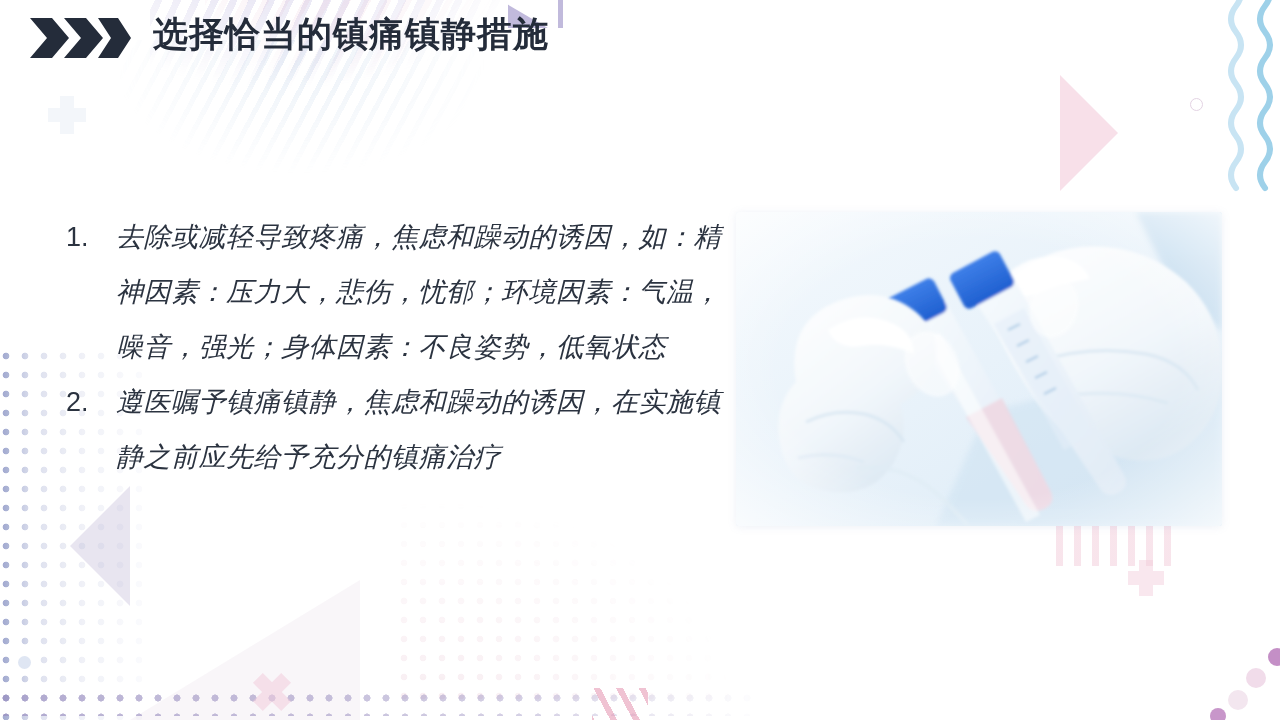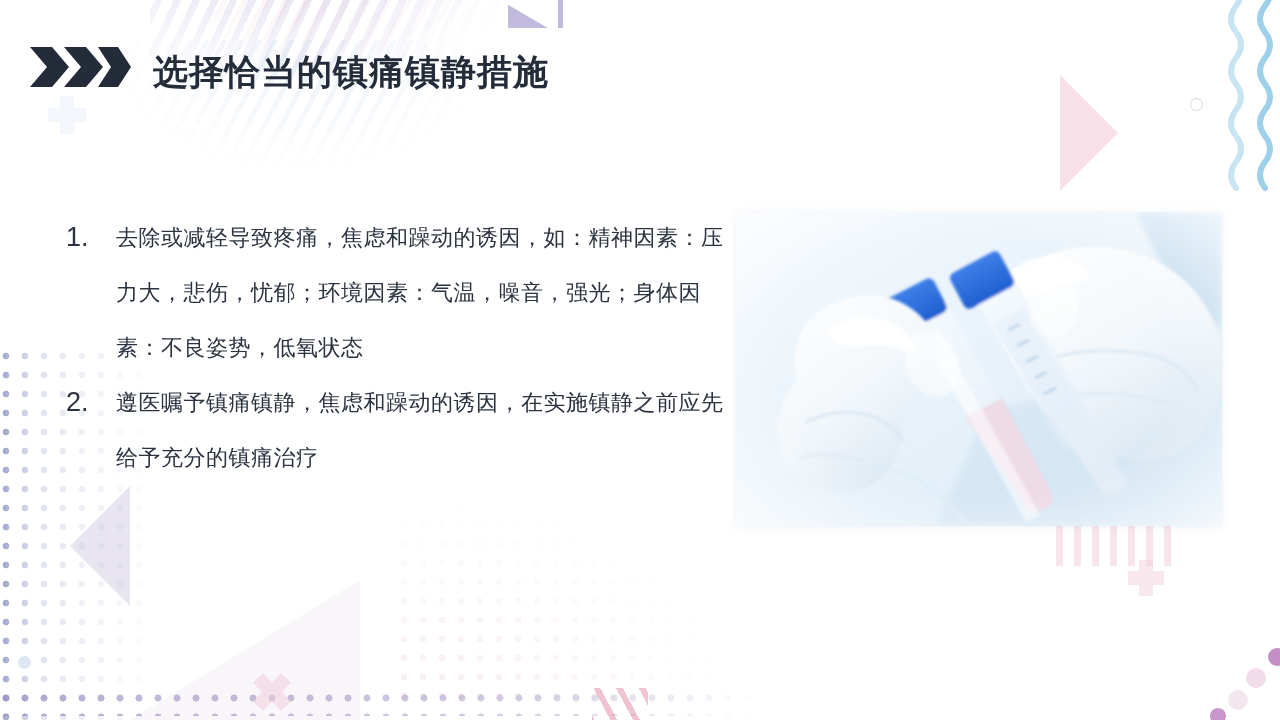--- a/index.html
+++ b/index.html
@@ -148,37 +148,37 @@
   }
   
   .circ{position:absolute;border-radius:50%;}
   .c1{left:1268px;top:648px;width:18px;height:18px;background:#b06ab3;opacity:.75;}
   .c2{left:1246px;top:668px;width:20px;height:20px;background:#f1dcea;}
   .c3{left:1228px;top:690px;width:20px;height:20px;background:#f3e6ef;}
   .c4{left:1210px;top:708px;width:16px;height:16px;background:#b06ab3;opacity:.7;}
   .c5{left:18px;top:656px;width:13px;height:13px;border-radius:50%;background:#dfe6f3;}
 
   
-  .title-row{position:absolute;left:28px;top:27px;display:flex;align-items:flex-end;height:62px;}
+  .title-row{position:absolute;left:28px;top:16px;display:flex;align-items:flex-start;height:62px;}
   .chevrons{display:flex;align-items:center;gap:4px;margin-right:22px;}
   .title-text{
     font-size:35px;font-weight:bold;letter-spacing:1px;color:#242c3a;
     white-space:nowrap;line-height:1;
   }
 
   
   .content{position:absolute;left:66px;top:210px;width:660px;}
   .li{display:flex;align-items:flex-start;margin-bottom:0px;}
   .li-num{
     width:50px;flex:0 0 50px;text-align:left;
     font-size:27px;color:#2b3340;line-height:55px;
   }
   .li-text{
-    font-size:22px;color:#2b3340;line-height:55px;
-    letter-spacing:.5px;white-space:pre-line;
+    font-size:27px;color:#2b3340;line-height:55px;
+    letter-spacing:.5px;white-space:pre-line;font-style:italic;
   }
 
   
   .photo{
     position:absolute;left:736px;top:212px;width:486px;height:314px;
     border-radius:3px;overflow:hidden;
     box-shadow:0 1px 8px rgba(120,150,190,.13);
     background:#eef5fb;
   }
   .photo svg{display:block;width:100%;height:100%;}

